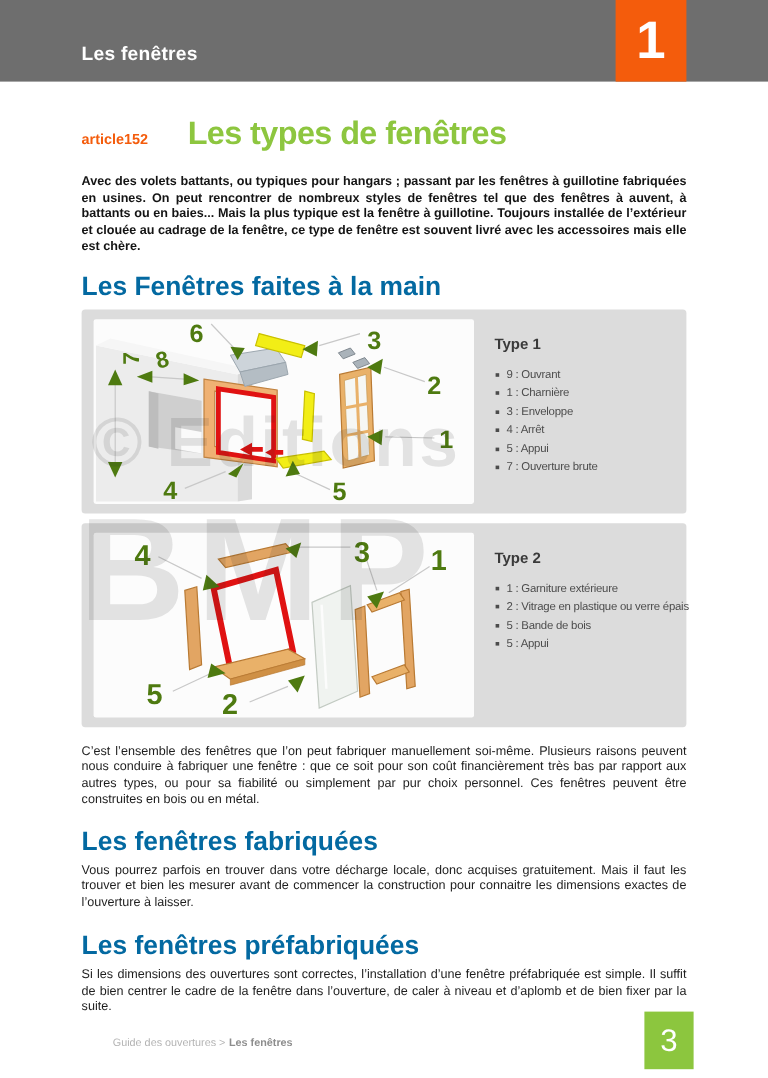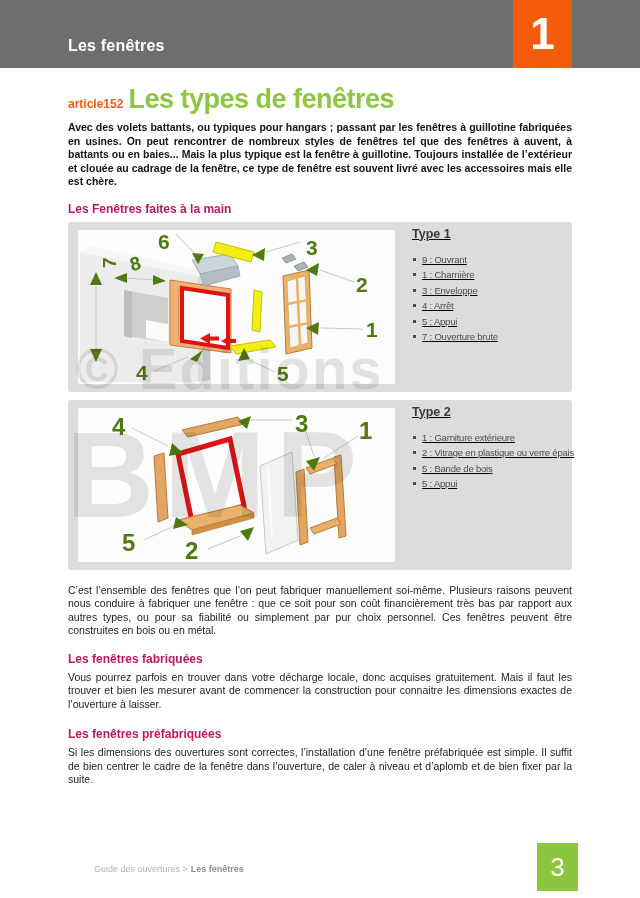--- a/index.html
+++ b/index.html
@@ -10,35 +10,35 @@
   }
   
   .topbar{position:relative;height:68px;background:#6e6e6e;}
   .topbar-title{position:absolute;left:68px;bottom:13px;color:#ffffff;
     font-size:16px;font-weight:bold;letter-spacing:.2px;}
   .chapter-badge{position:absolute;left:513px;top:0;width:59px;height:68px;
     background:#f45c0c;color:#fff;display:flex;align-items:center;justify-content:center;
     font-size:44px;font-weight:bold;}
   
   main{position:relative;padding:0 68px;}
-  .article-row{display:flex;align-items:baseline;gap:5px;margin:16px 0 0;}
+  .article-row{display:flex;align-items:baseline;gap:21px;margin:16px 0 0;}
   .article-tag{color:#f45c0c;font-weight:bold;font-size:12px;}
-  .article-title{color:#8dc63f;font-size:27px;font-weight:bold;margin:0;letter-spacing:-.5px;}
+  .article-title{color:#8dc63f;font-size:27px;font-weight:bold;margin:12px;letter-spacing:-.5px;}
   .intro{margin:6px 0 0;font-weight:bold;font-size:10.5px;line-height:13.5px;
     text-align:justify;color:#141414;}
-  .section-title{color:#be185d;font-size:12px;font-weight:bold;margin:13px 0 0;}
+  .section-title{color:#0369a1;font-size:22px;font-weight:bold;margin:13px 0 0;}
   .bodytext{font-size:10.5px;line-height:13.5px;text-align:justify;color:#1e1e1e;margin:5px 0 0;}
   .mt14{margin-top:14px;} .mt16{margin-top:16px;}
   
   .panel{position:relative;height:170px;background:#dcdcdc;border-radius:3px;margin-top:6px;}
   .panel.second{margin-top:8px;}
   .diagram{position:absolute;left:10px;top:8px;width:317px;height:154px;
     background:#fcfcfc;border-radius:2px;}
   .diagram svg{display:block;width:317px;height:154px;}
-  .legend{position:absolute;left:344px;top:5px;width:158px;text-decoration:underline;}
+  .legend{position:absolute;left:344px;top:22px;width:158px;}
   .legend-title{font-size:12.5px;font-weight:bold;color:#3a3a3a;margin:0 0 11px;}
   .legend ul{list-style:none;margin:0;padding:0;}
   .legend li{position:relative;padding-left:10px;font-size:9.5px;letter-spacing:-.2px;
     line-height:15.5px;color:#4c4c4c;white-space:nowrap;}
   .legend li::before{content:"";position:absolute;left:1px;top:6px;width:3px;height:3px;background:#4c4c4c;}
   
   .callout{font-weight:bold;fill:#4e7a10;}
   .conn{stroke:#c8c8c8;stroke-width:1;fill:none;}
   .garrow{fill:#4e7a10;}
   

